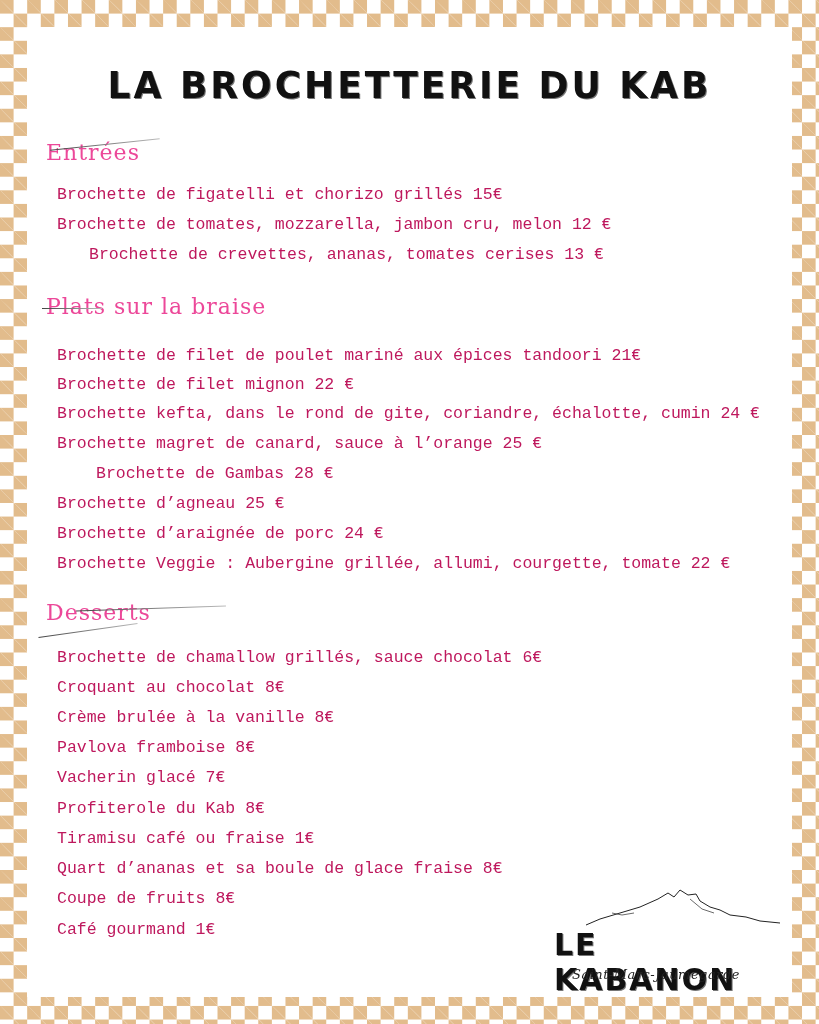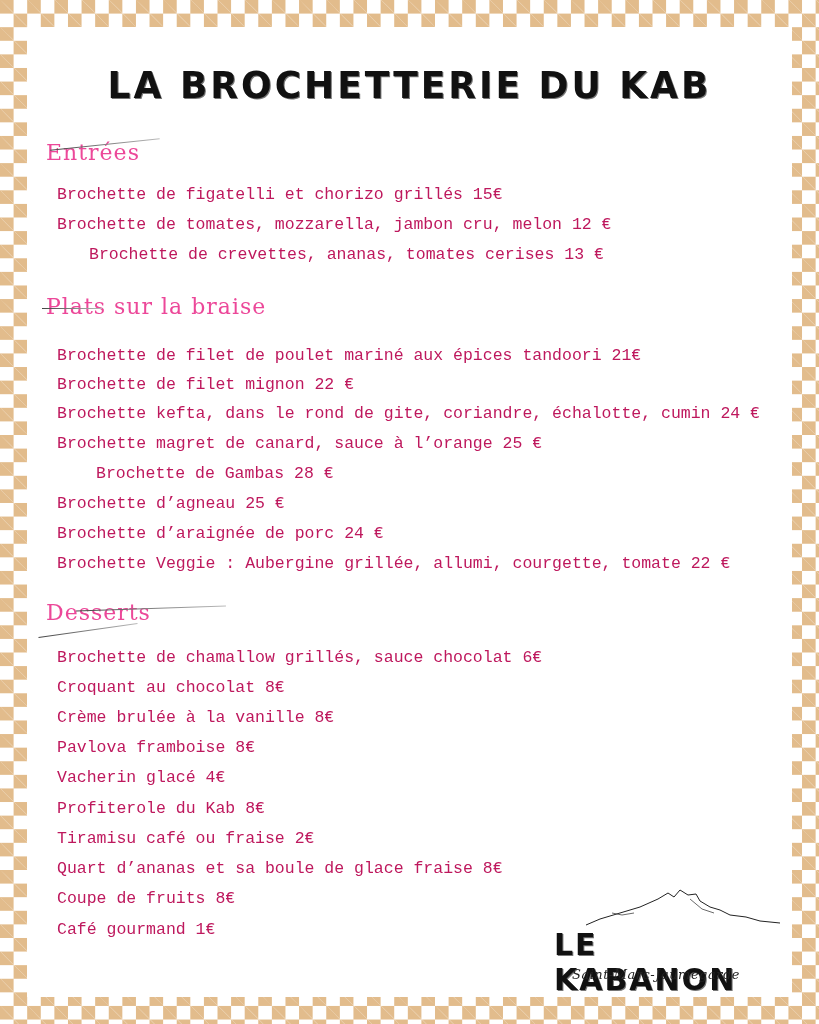--- a/index.html
+++ b/index.html
@@ -76,23 +76,23 @@
 
 <div class="section-title" style="top:600px;">
   <span>Desserts</span>
   <span class="swash" style="top:8px; width:150px; left:30px; transform:rotate(-2deg);"></span>
   <span class="swash" style="top:30px; width:100px; left:-8px; transform:rotate(-8deg);"></span>
 </div>
 <div class="item" style="top:648px;">Brochette de chamallow grillés, sauce chocolat  6€</div>
 <div class="item" style="top:678px;">Croquant au chocolat  8€</div>
 <div class="item" style="top:708px;">Crème brulée à la vanille  8€</div>
 <div class="item" style="top:738px;">Pavlova framboise  8€</div>
-<div class="item" style="top:768px;">Vacherin glacé  4€</div>
+<div class="item" style="top:768px;">Vacherin glacé  7€</div>
 <div class="item" style="top:799px;">Profiterole du Kab  8€</div>
-<div class="item" style="top:829px;">Tiramisu café ou fraise 2€</div>
+<div class="item" style="top:829px;">Tiramisu café ou fraise 1€</div>
 <div class="item" style="top:859px;">Quart d’ananas et sa boule de glace fraise  8€</div>
 <div class="item" style="top:889px;">Coupe de fruits  8€</div>
 <div class="item" style="top:920px;">Café gourmand  1€</div>
 
 <div class="logo">
   <svg width="240" height="50" viewBox="0 0 240 50" style="position:absolute;left:0;top:0;">
     <path d="M36 40 L50 34 L70 28 L90 22 L108 14 L118 8 L124 12 L130 5 L138 10 L146 9 L150 16 L160 22 L170 25 L180 30 L196 32 L210 36 L230 38" fill="none" stroke="#222" stroke-width="1"></path>
     <path d="M62 28 L72 30 L84 28 M140 14 L152 24 L164 28" fill="none" stroke="#444" stroke-width="0.8"></path>
   </svg>
   <div class="logo-name">LE KABANON</div>

